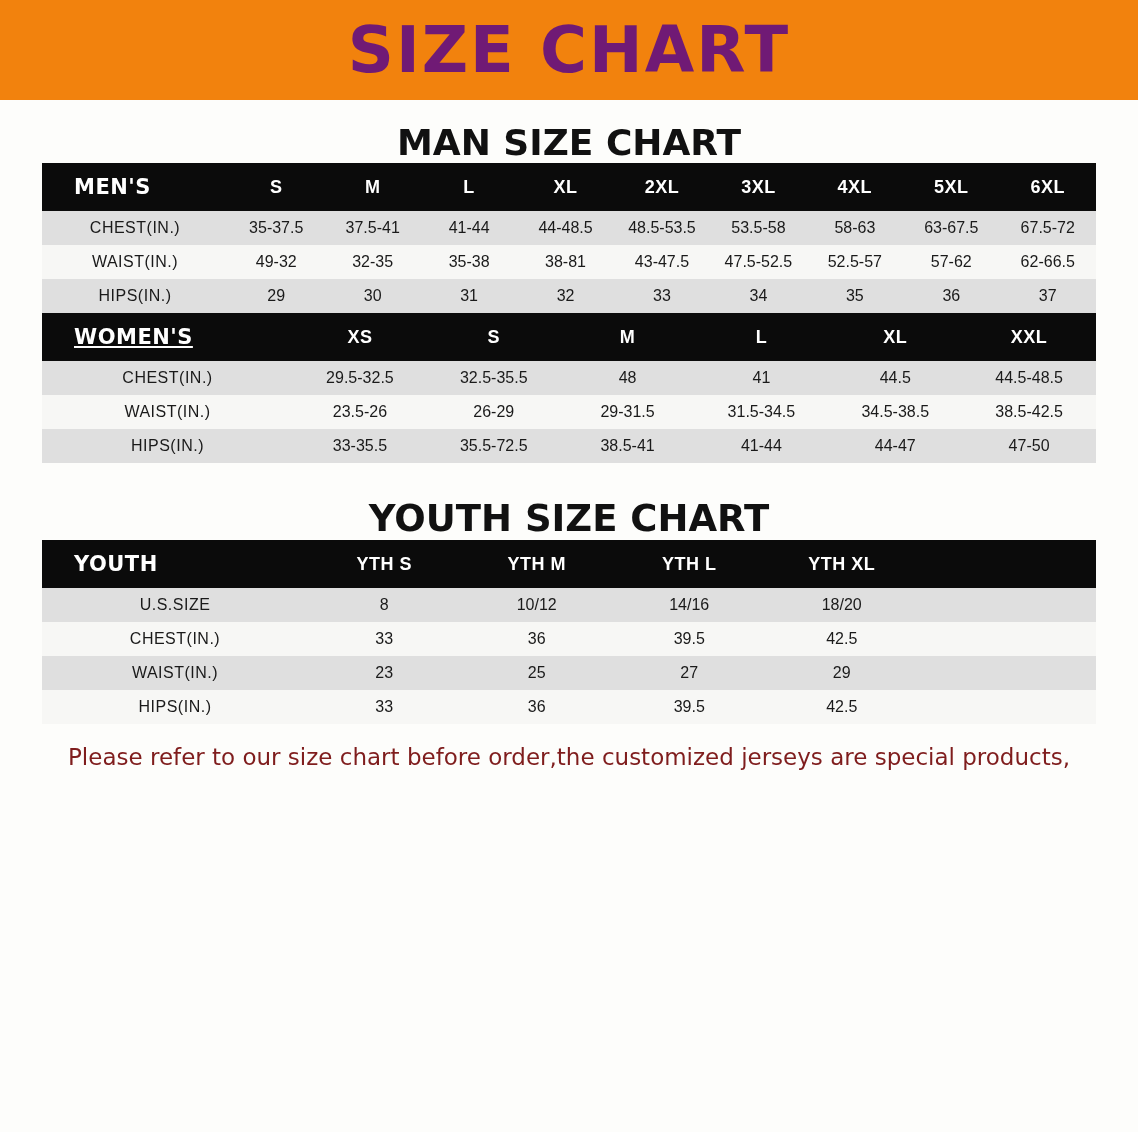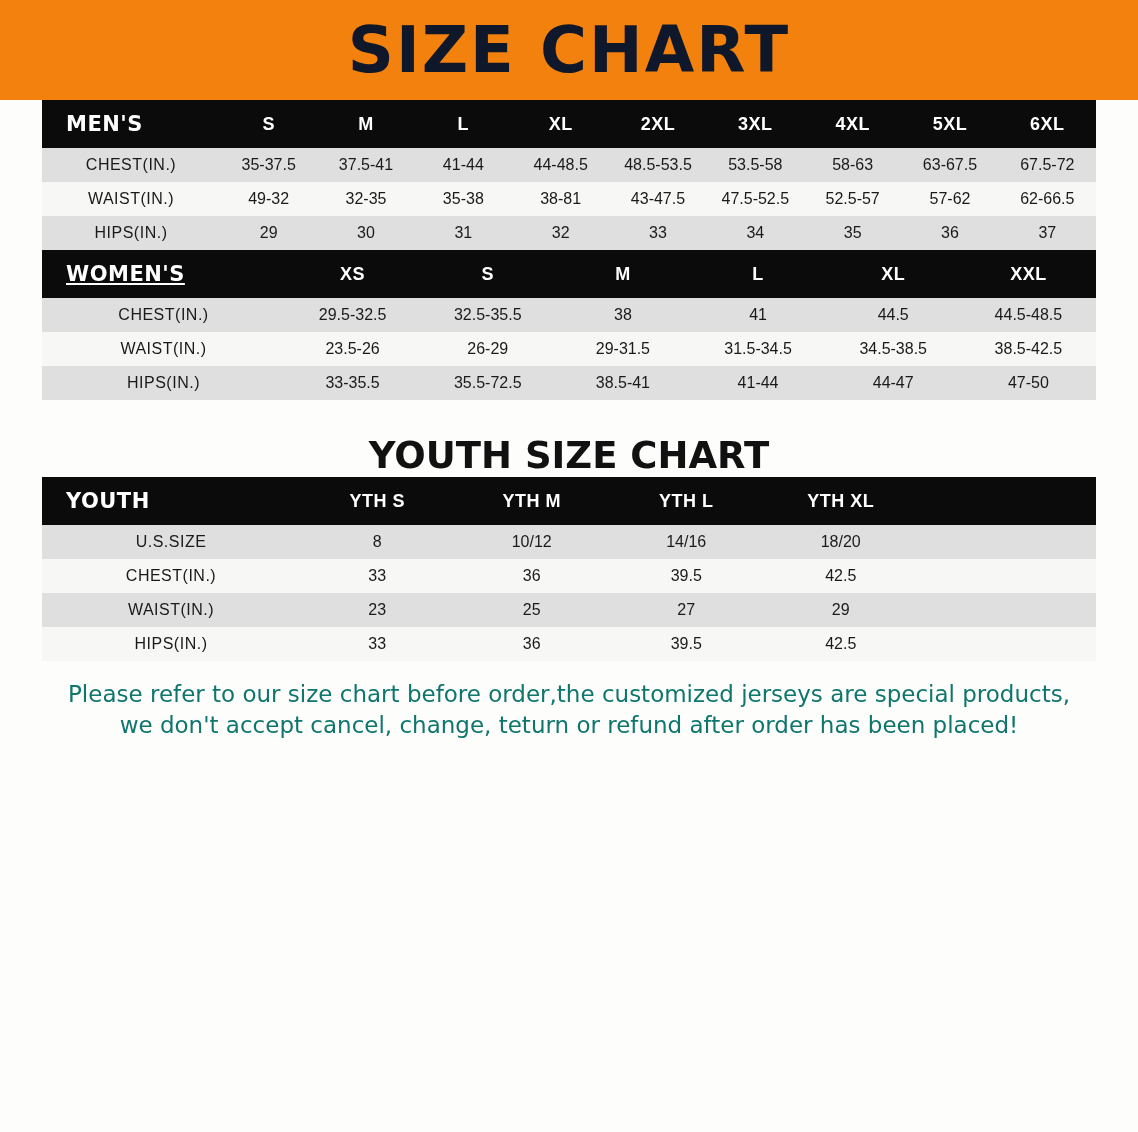--- a/index.html
+++ b/index.html
@@ -28,21 +28,21 @@
     height: 100px;
     display: flex;
     align-items: center;
     justify-content: center;
   }
   .banner-title {
     font-family: "DejaVu Sans", sans-serif;
     font-weight: bold;
     font-size: 64px;
     letter-spacing: 2px;
-    color: #0f172a;
+    color: #701a75;
     line-height: 1;
     text-align: center;
   }
 
   
   .section-heading {
     text-align: center;
     font-family: "DejaVu Sans", sans-serif;
     font-weight: bold;
     color: #111;
@@ -65,21 +65,21 @@
     background: #0b0b0b;
     color: #fff;
     font-size: 18px;
     font-weight: bold;
     padding: 12px 4px;
     text-align: center;
     letter-spacing: .5px;
   }
   table.sizechart thead th.label-head {
     text-align: left;
-    padding-left: 24px;
+    padding-left: 32px;
     font-size: 21px;
     font-family: "DejaVu Sans", sans-serif;
   }
   table.sizechart tbody td {
     text-align: center;
     font-size: 16px;
     color: #1a1a1a;
     padding: 8px 2px;
   }
   table.sizechart tbody td.rowlabel {
@@ -100,37 +100,38 @@
   .women tbody td { font-size: 17px; padding: 11px 2px; }
 
   
   .youth thead th { font-size: 21px; padding: 18px 4px; }
   .youth thead th.label-head { font-size: 23px; }
   .youth tbody td { font-size: 17px; padding: 13px 2px; }
 
   
   .note {
     margin: 18px 40px 0 40px;
-    color: #0f766e;
+    color: #7f1d1d;
     font-family: "DejaVu Sans", sans-serif;
     font-size: 23px;
     line-height: 1.35;
     text-align: center;
   }
   .note span { display: block; }
 </style>
 </head>
 <body>
 
 <div class="page">
 
   <div class="banner">
     <div class="banner-title">SIZE CHART</div>
   </div>
 
+  <div class="section-heading h-man">MAN SIZE CHART</div>
   <div class="table-wrap">
     <table class="sizechart men">
       <thead>
         <tr>
           <th class="label-head" style="width:150px">MEN'S</th>
           <th>S</th>
           <th>M</th>
           <th>L</th>
           <th>XL</th>
           <th>2XL</th>
@@ -192,21 +193,21 @@
           <th>L</th>
           <th>XL</th>
           <th>XXL</th>
         </tr>
       </thead>
       <tbody>
         <tr class="shade">
           <td class="rowlabel">CHEST(IN.)</td>
           <td>29.5-32.5</td>
           <td>32.5-35.5</td>
-          <td>38</td>
+          <td>48</td>
           <td>41</td>
           <td>44.5</td>
           <td>44.5-48.5</td>
         </tr>
         <tr class="plain">
           <td class="rowlabel">WAIST(IN.)</td>
           <td>23.5-26</td>
           <td>26-29</td>
           <td>29-31.5</td>
           <td>31.5-34.5</td>
@@ -271,16 +272,15 @@
           <td>39.5</td>
           <td>42.5</td>
           <td></td>
         </tr>
       </tbody>
     </table>
   </div>
 
   <div class="note">
     <span>Please refer to our size chart before order,the customized jerseys are special products,</span>
-    <span>we don't accept cancel, change, teturn or refund after order has been placed!</span>
   </div>
 
 </div>
 
 </body></html>

